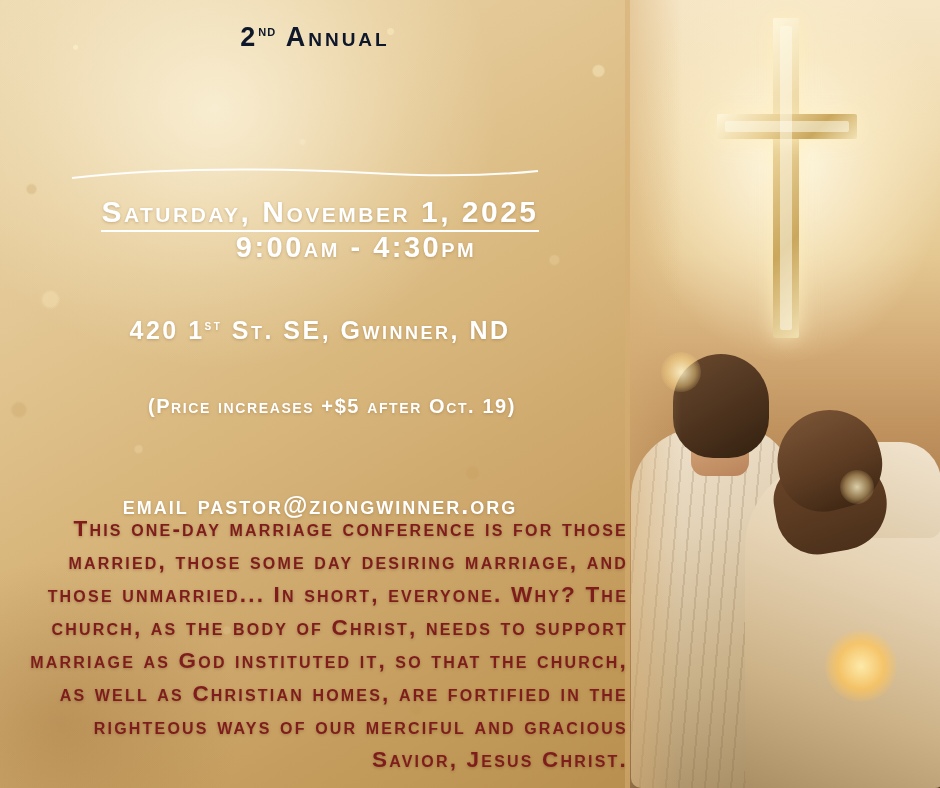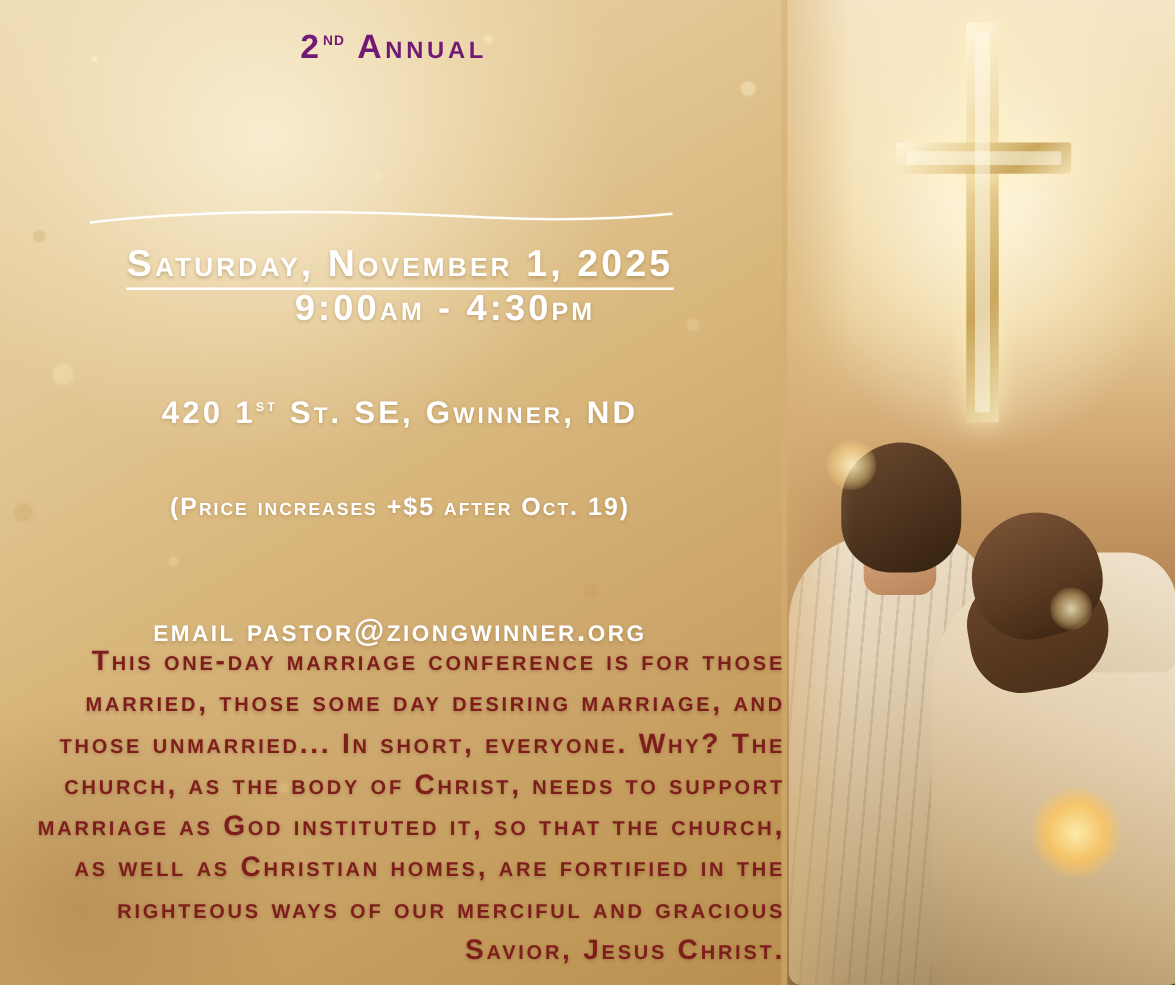--- a/index.html
+++ b/index.html
@@ -293,21 +293,21 @@
 
   #annual-line {
     position: absolute;
     top: 22px;
     left: 0;
     width: 630px;
     text-align: center;
     font-size: 27px;
     letter-spacing: 3px;
     font-weight: bold;
-    color: #701a75;
+    color: #0f172a;
     font-variant: small-caps;
   }
   #annual-line sup {
     font-size: 15px;
     letter-spacing: 1px;
   }
 
   #script-title {
     position: absolute;
     top: 42px;
@@ -382,20 +382,21 @@
     top: 366px;
     font-size: 26px;
     font-weight: bold;
     letter-spacing: 2px;
   }
   #price-note {
     top: 395px;
     font-size: 20px;
     font-weight: bold;
     letter-spacing: 1.6px;
+    margin-left: 12px;
   }
 
   #info-line-1 {
     top: 438px;
     font-size: 25px;
     font-weight: bold;
     letter-spacing: 3px;
   }
   #info-line-2 {
     top: 467px;

